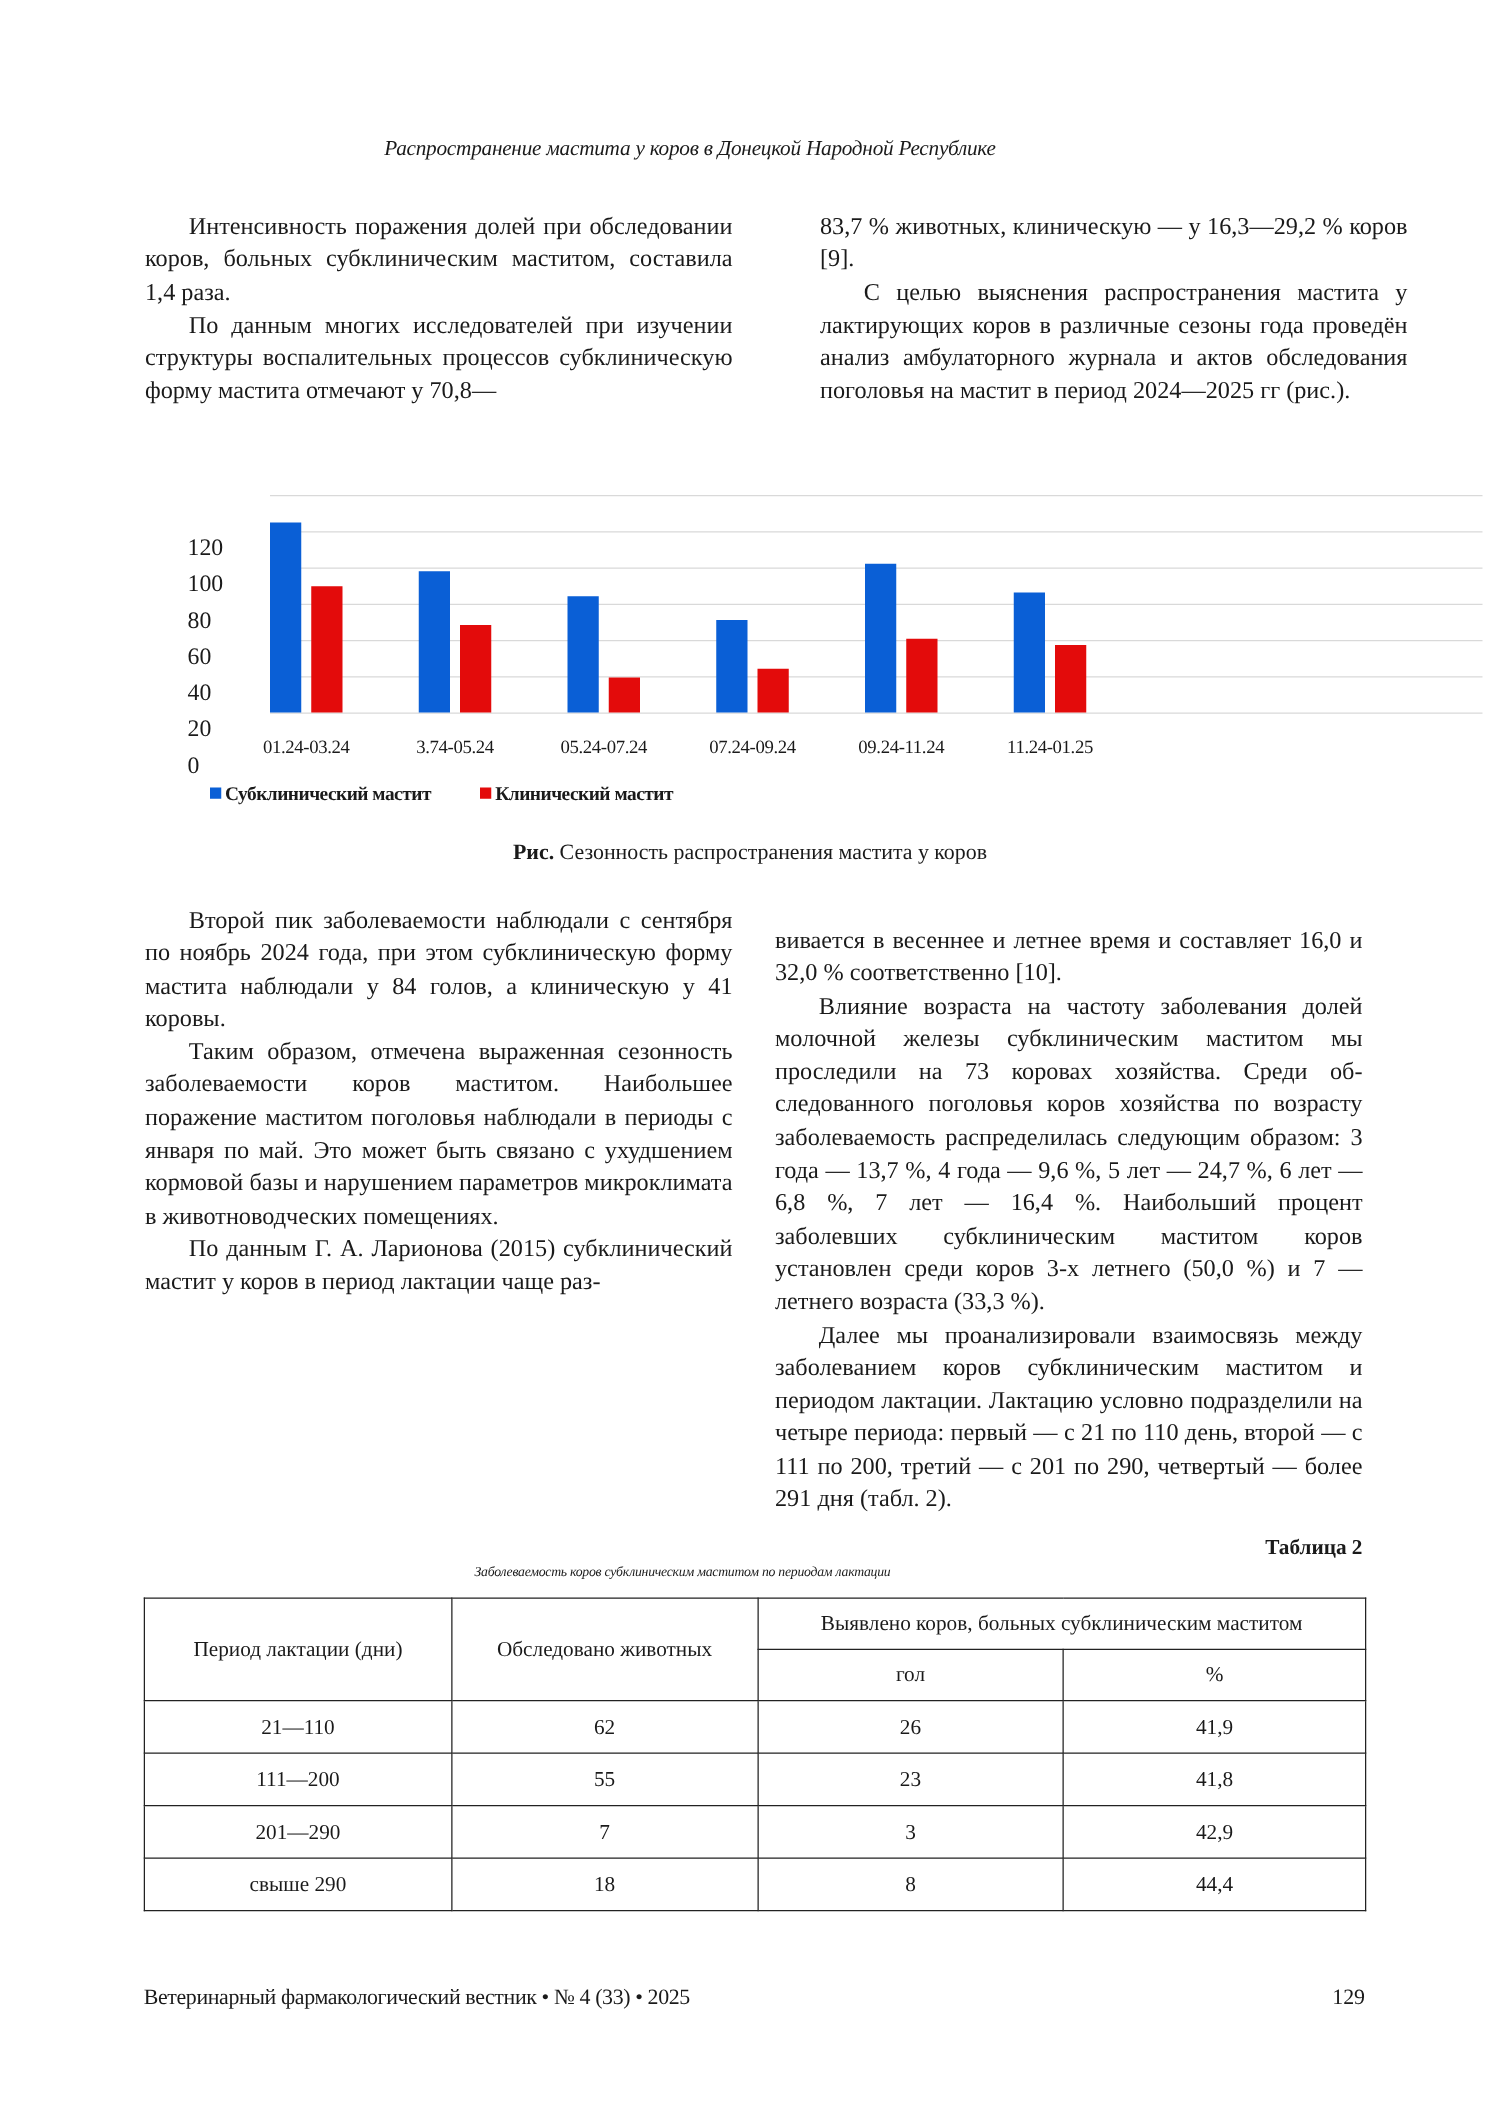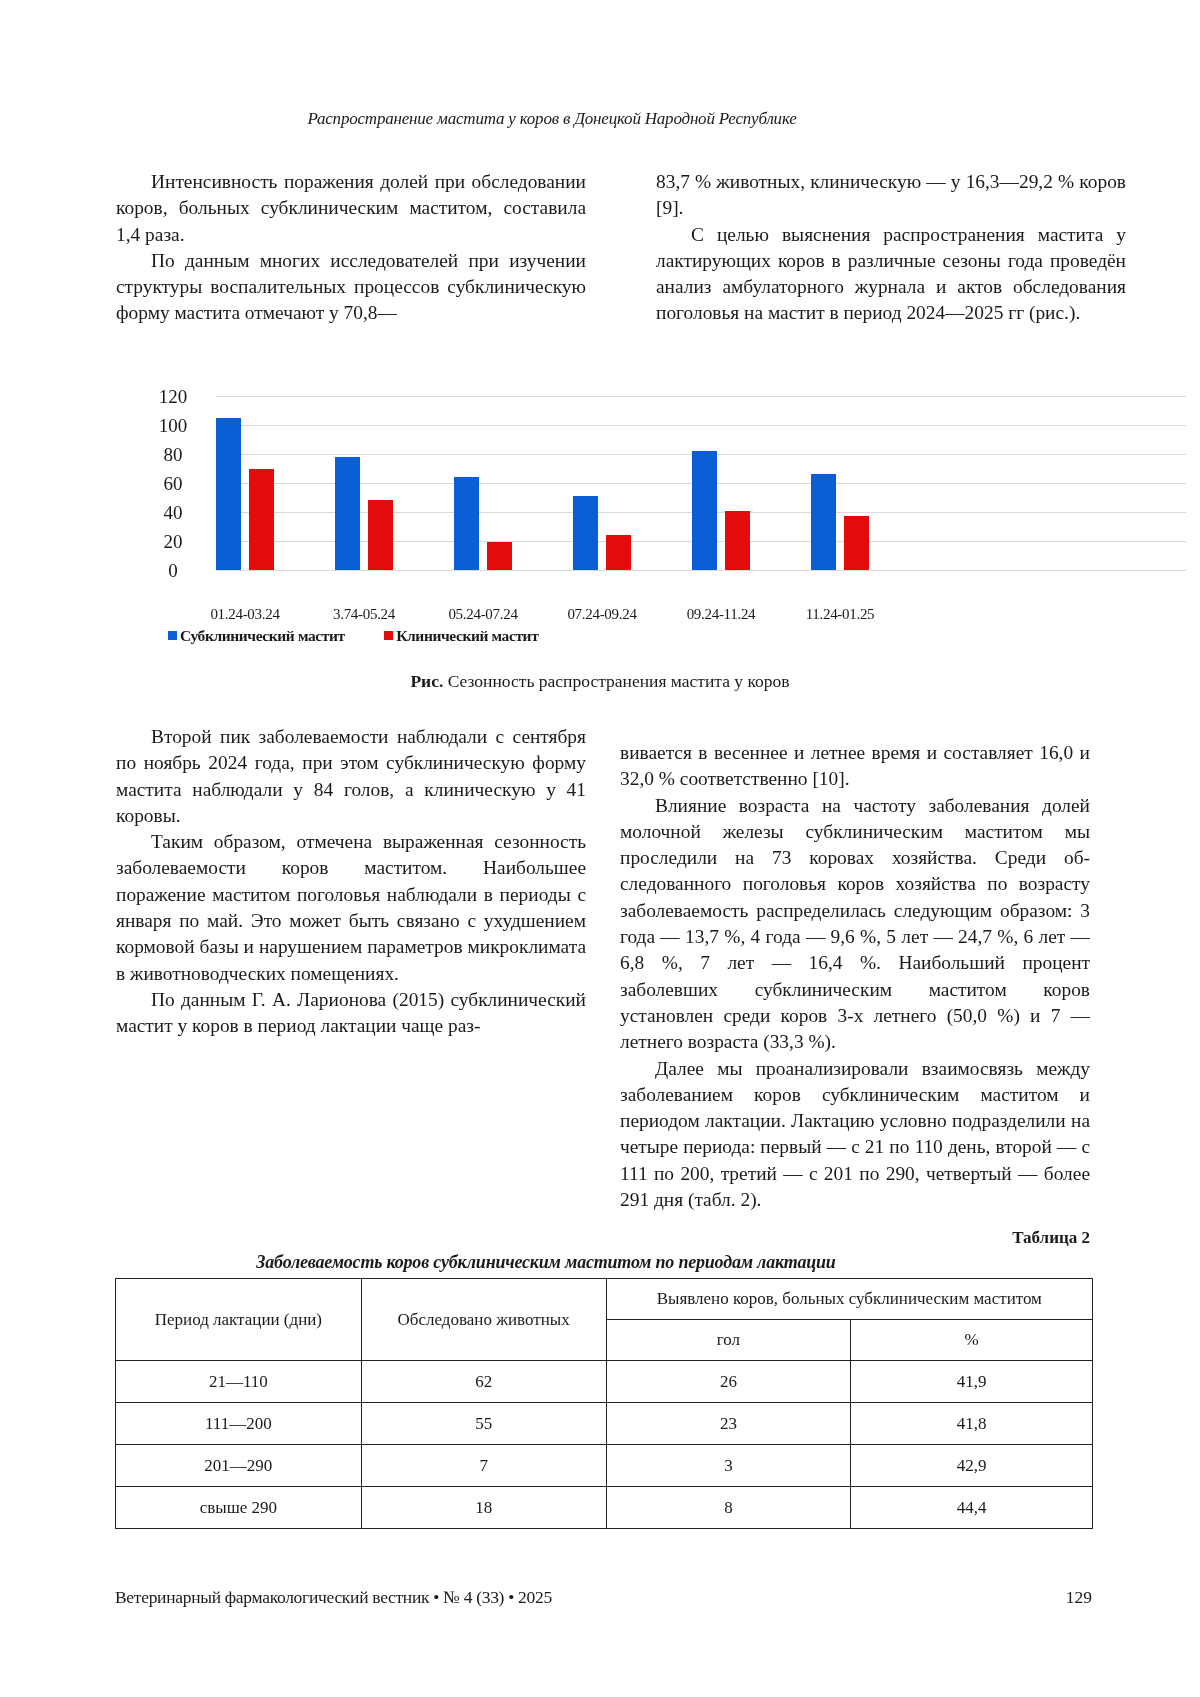--- a/index.html
+++ b/index.html
@@ -17,36 +17,36 @@
   }
   .col p { margin: 0; text-indent: 0; }
   .col p.ind { text-indent: 35px; }
   .col1-top { left: 116px; top: 169px; }
   .col2-top { left: 620px; top: 169px; margin-left: 36px; }
   .col1-bot { left: 116px; top: 724px; }
   .col2-bot { left: 620px; top: 740px; }
 
   
   .chart { position: absolute; left: 150px; top: 390px; width: 900px; height: 260px; }
-  .y-tick { position: absolute; left: 0; width: 46px; text-align: center; font-size: 19px; line-height: 19px; }
+  .y-tick { position: absolute; left: 0; width: 46px; text-align: left; font-size: 19px; line-height: 19px; margin-top: 42px; }
   .gridline { position: absolute; left: 66px; width: 970px; height: 1px; background: #d9d9d9; }
   .plot { position: absolute; left: 66px; top: 6px; width: 970px; height: 174px; }
   .bar { position: absolute; bottom: 0; width: 25px; }
   .bar.blue { background: #0a5fd6; }
   .bar.red { background: #e30b0b; }
-  .x-label { position: absolute; top: 200px; width: 120px; text-align: center; font-size: 15px; letter-spacing: -0.3px; margin-top: 16px; }
+  .x-label { position: absolute; top: 200px; width: 120px; text-align: center; font-size: 15px; letter-spacing: -0.3px; }
   .legend { position: absolute; left: 0; top: 237px; width: 900px; text-align: left; font-size: 15.5px; font-weight: bold; letter-spacing: -0.4px; }
   .legend-item { display: inline-block; margin: 0 18px; }
   .legend-swatch { display: inline-block; width: 9px; height: 9px; margin-right: 3px; vertical-align: 1px; }
   .fig-caption { position: absolute; top: 671px; left: 0; width: 1200px; text-align: center; font-size: 17.5px; }
   .fig-caption b { font-weight: bold; }
 
   
   .table-label { position: absolute; top: 1228px; right: 110px; font-weight: bold; font-size: 17px; }
-  .table-title { position: absolute; top: 1252px; left: 0; width: 1092px; text-align: center; font-style: italic; font-size: 18px; letter-spacing: -0.2px; font-weight: bold; }
+  .table-title { position: absolute; top: 1252px; left: 0; width: 1092px; text-align: center; font-style: italic; font-size: 11px; letter-spacing: -0.2px; }
   table.data {
     position: absolute; left: 115px; top: 1278px; width: 978px;
     border-collapse: collapse; font-size: 17px;
   }
   table.data td, table.data th {
     border: 1.5px solid #222; text-align: center; font-weight: normal; padding: 0;
   }
   table.data th { height: 40px; }
   table.data td { height: 41px; }
 

